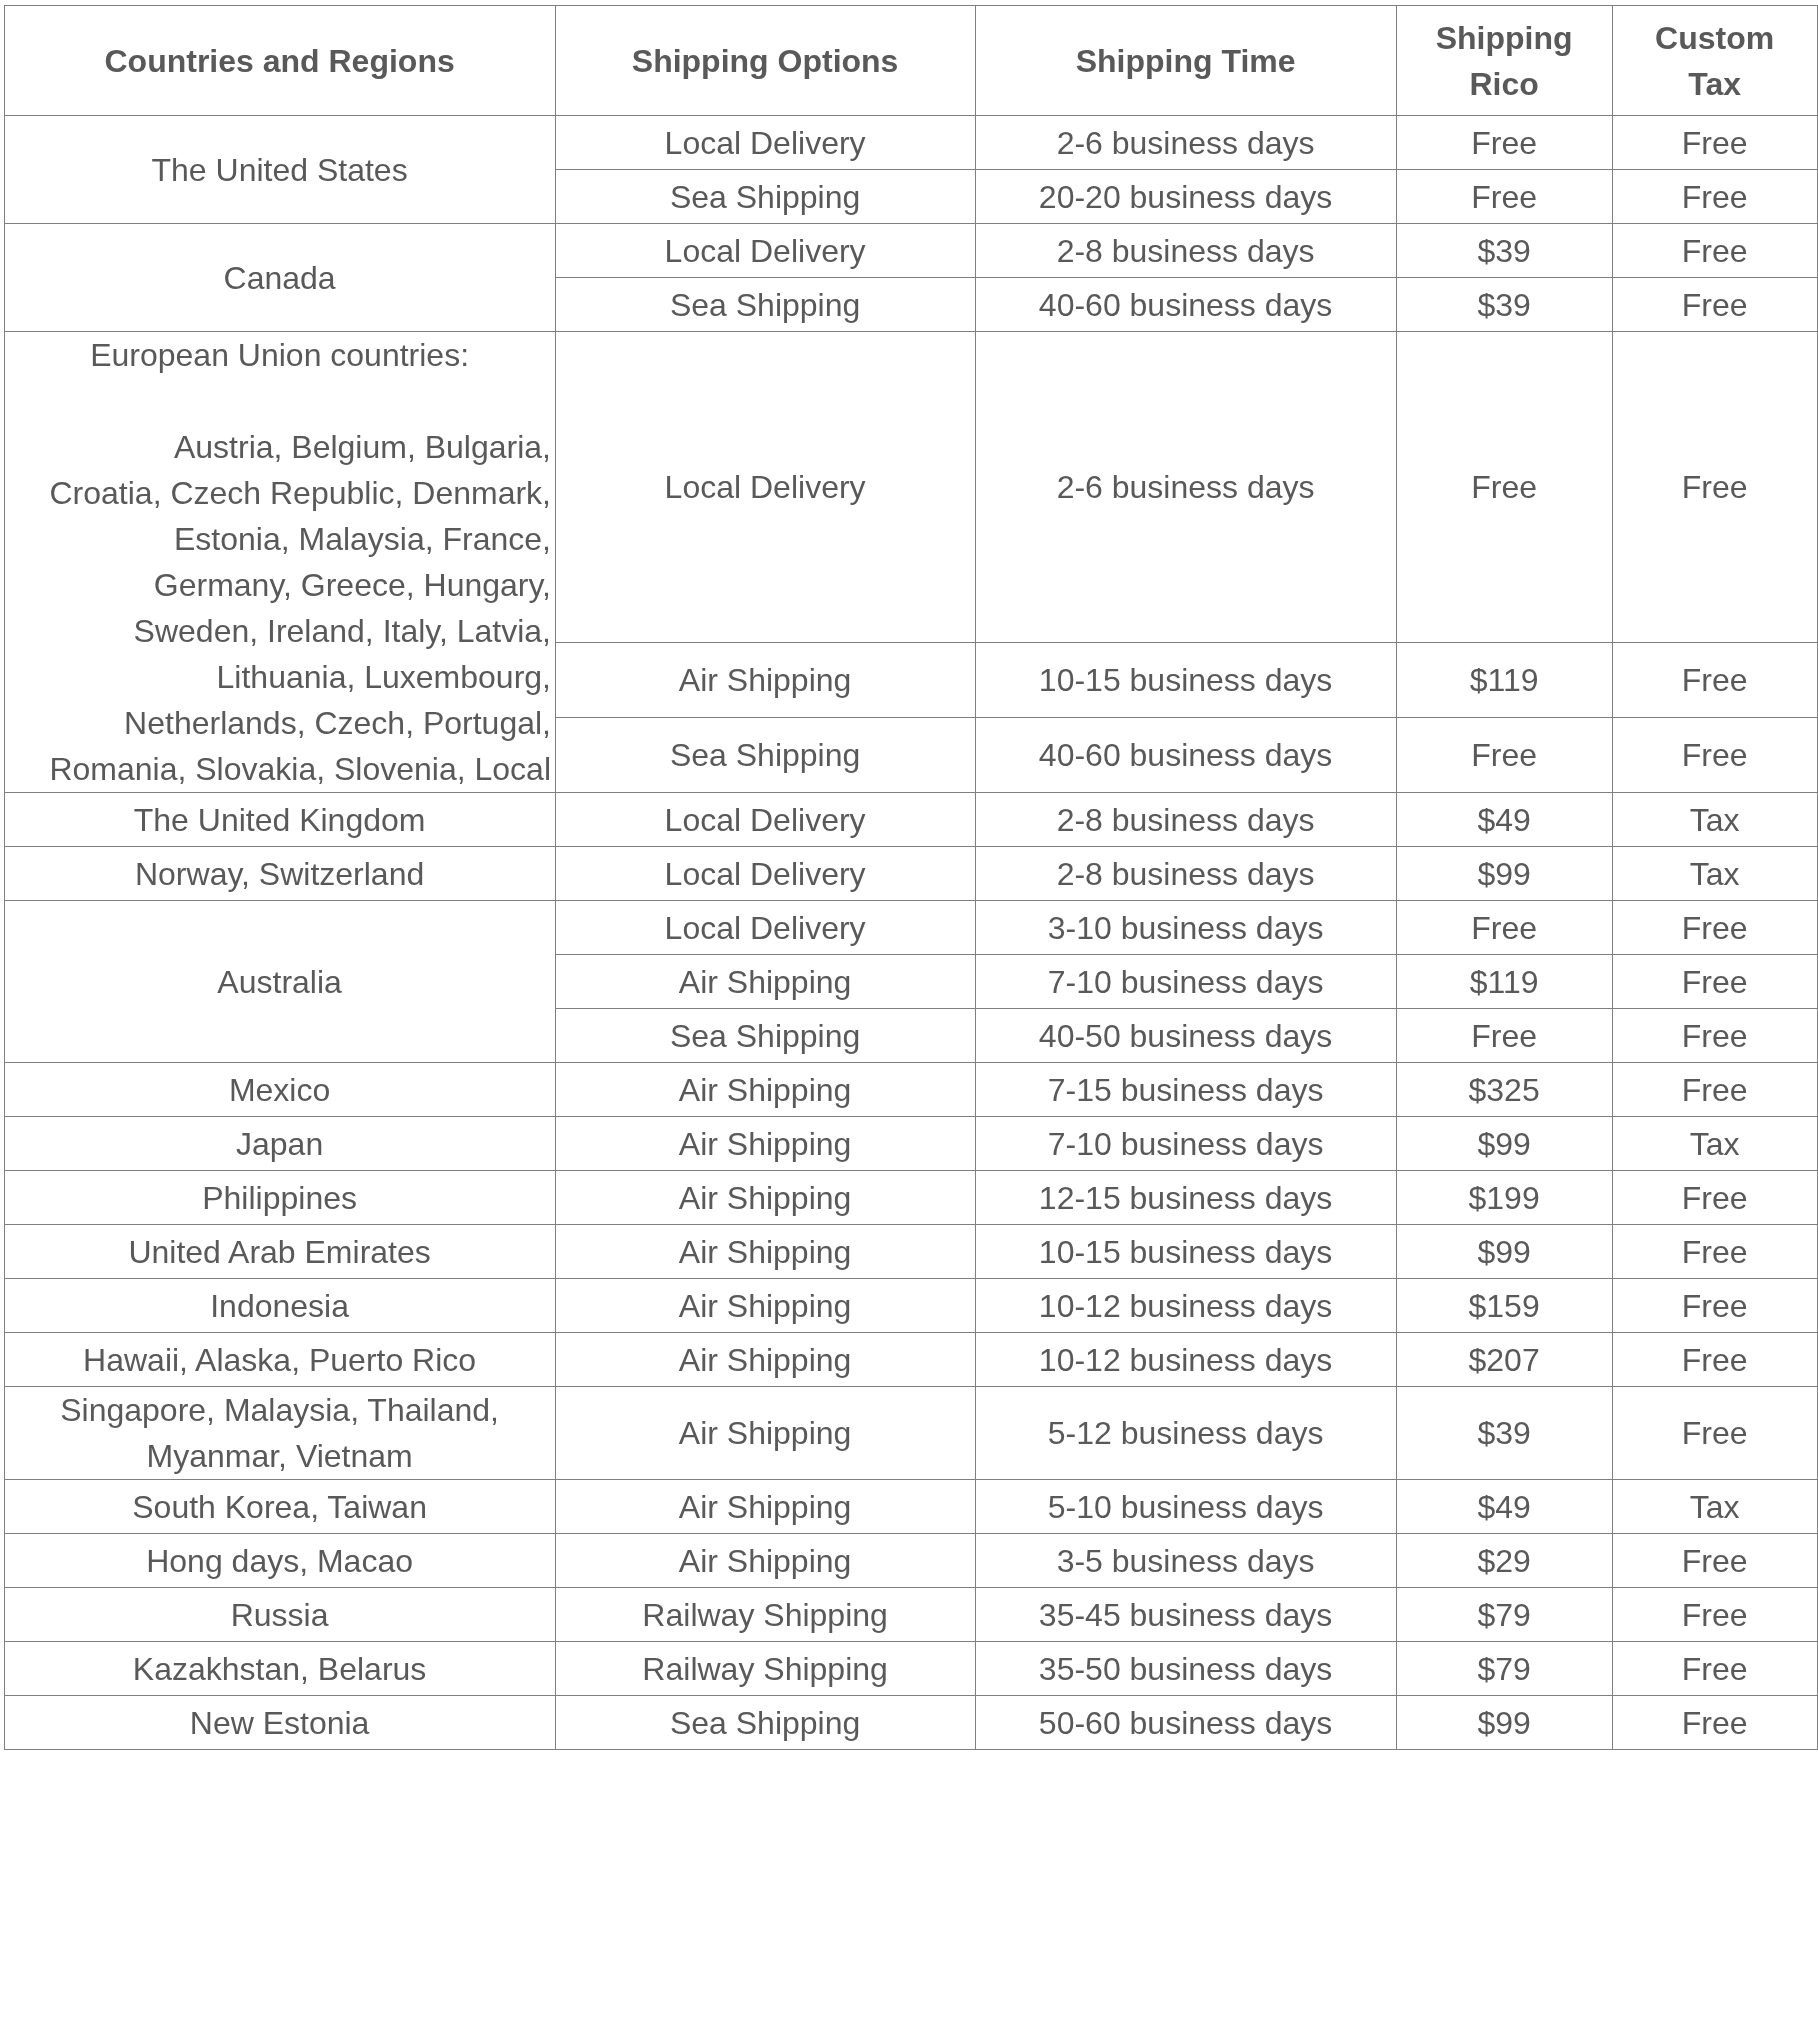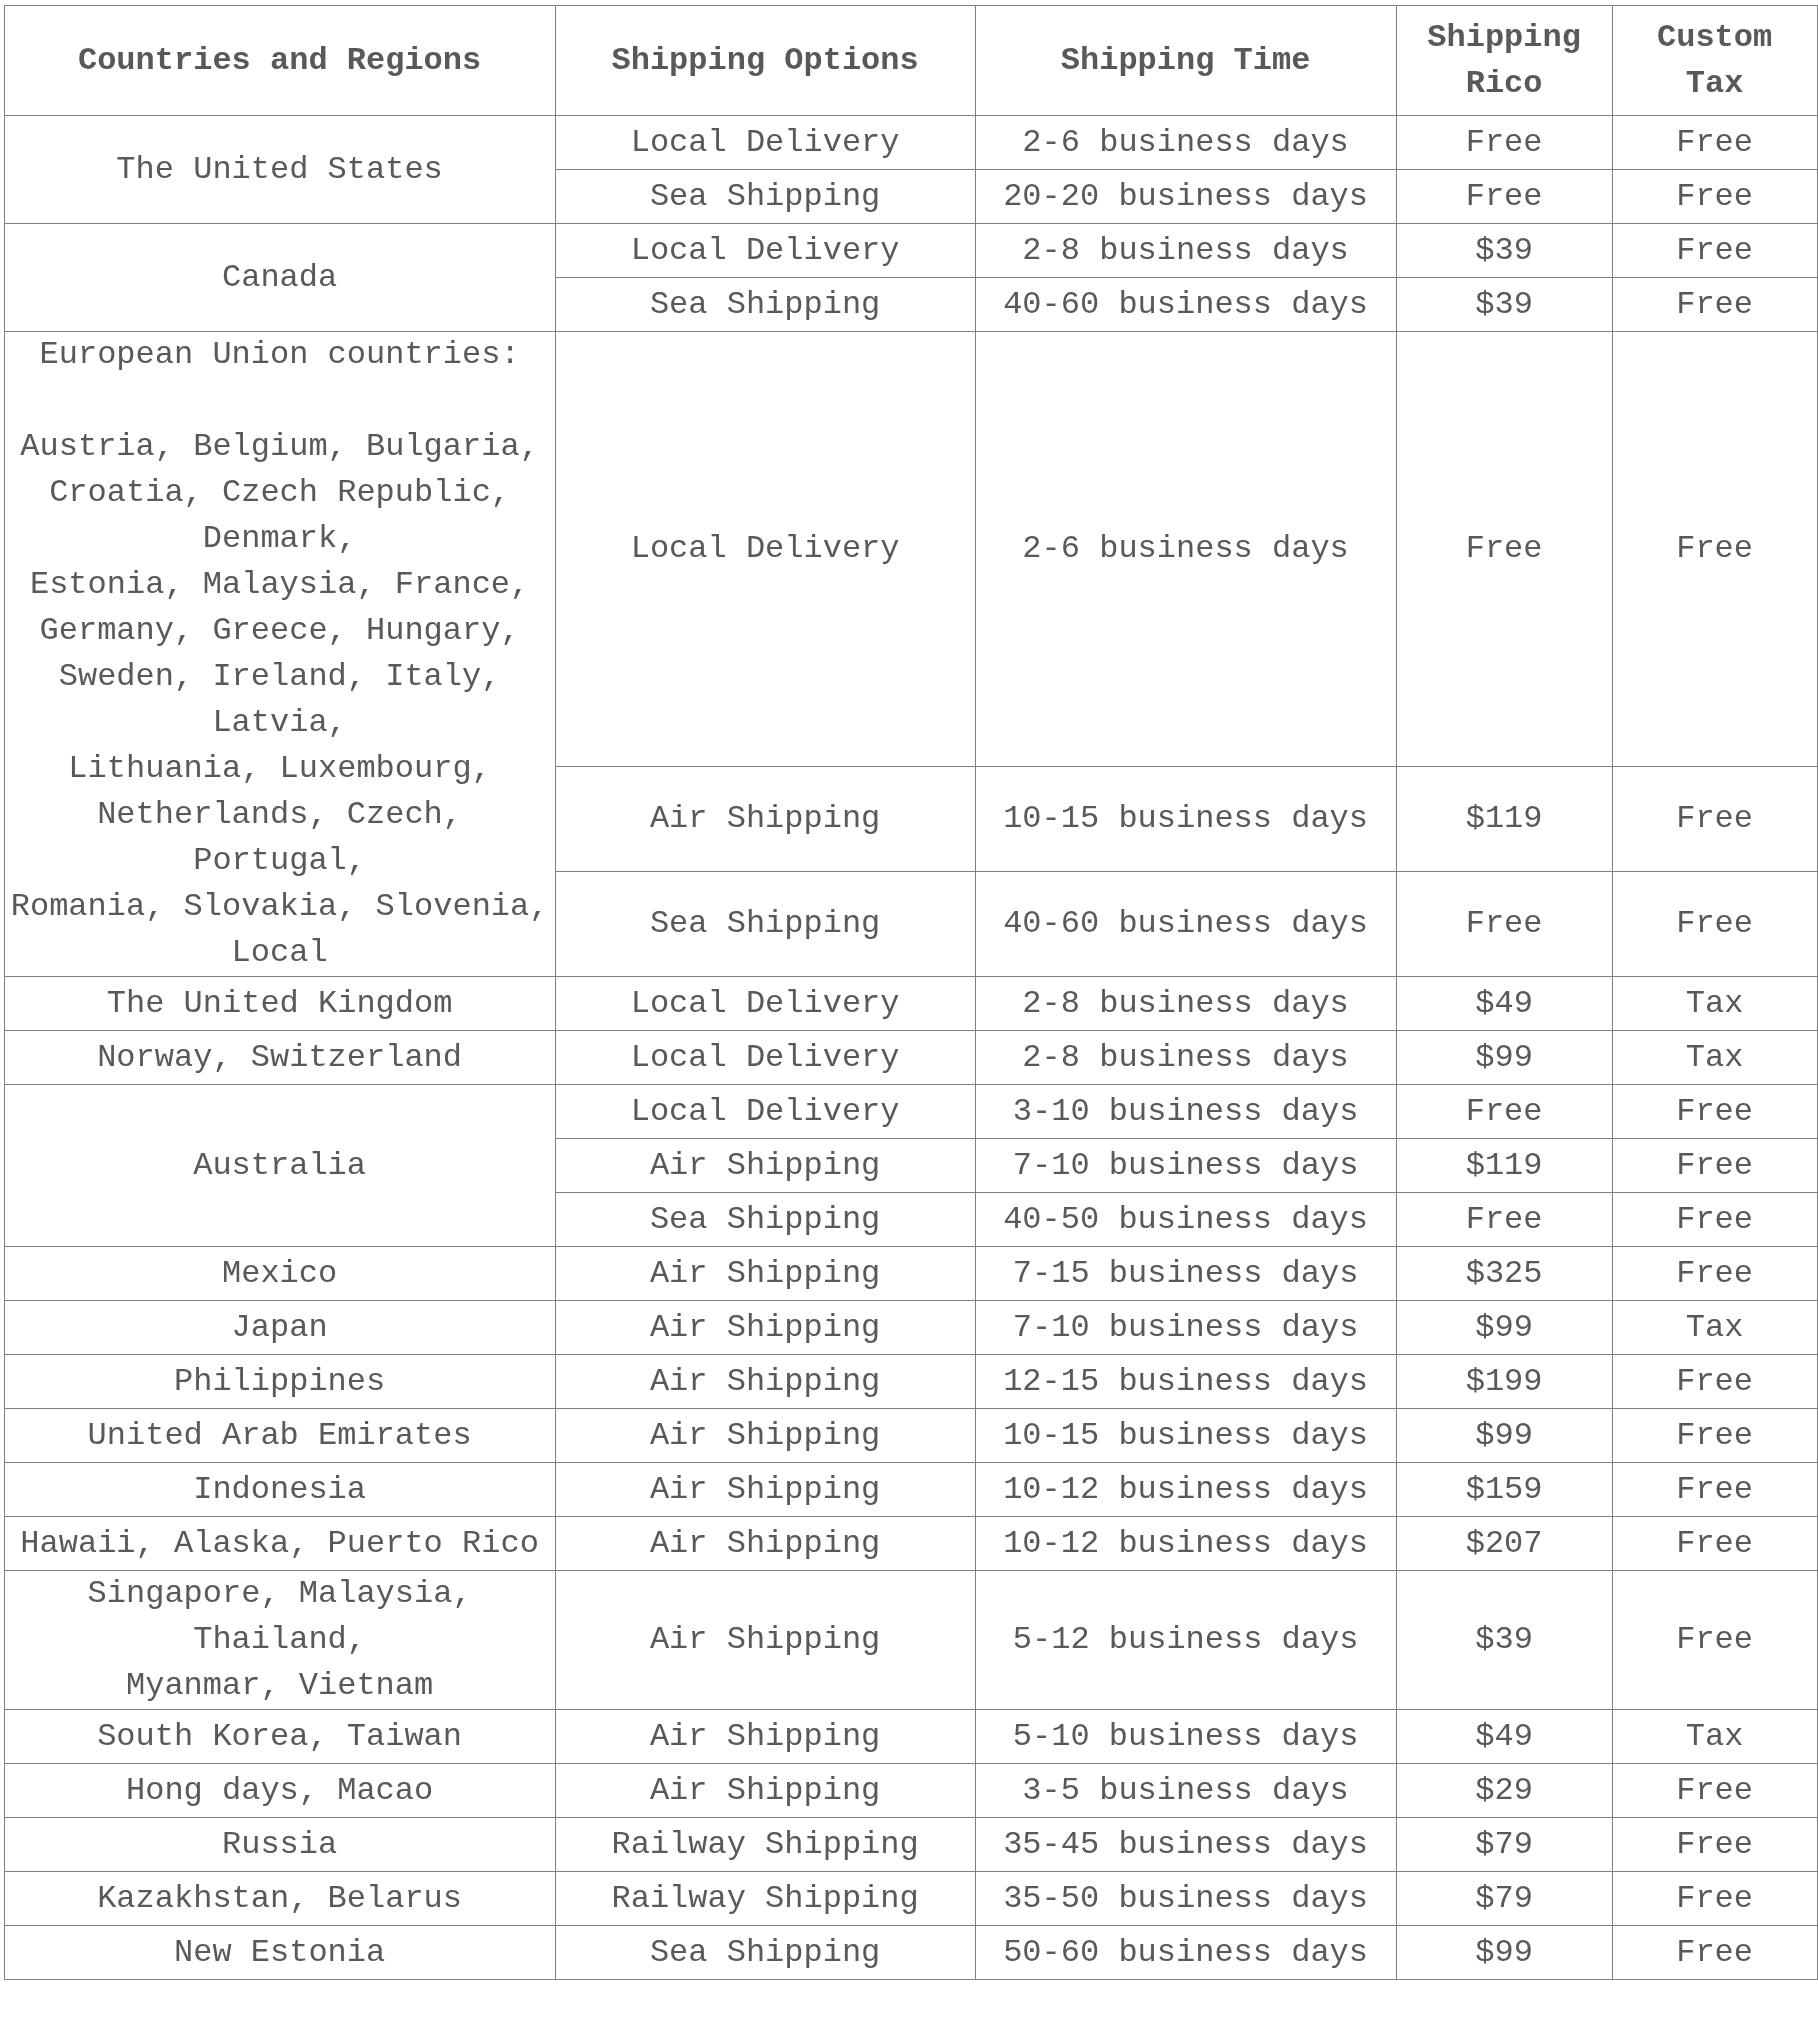--- a/index.html
+++ b/index.html
@@ -2,21 +2,21 @@
 <html style="font-size:14.3px"><head>
 <meta charset="utf-8">
 <style>
   html, body { margin: 0; padding: 0; background: #ffffff; }
   body { width: 1819px; height: 2021px; overflow: hidden; position: relative; }
   table.ship {
     position: absolute; left: 3.6px; top: 5.3px;
     width: 1813px;
     border-collapse: collapse;
     table-layout: fixed;
-    font-family: Liberation Mono, monospace;
+    font-family: Liberation Sans, sans-serif;
     color: #595959;
     font-size: 32px;
   }
   table.ship th, table.ship td {
     border: 1.8px solid #7f7f7f;
     text-align: center;
     vertical-align: middle;
     padding: 0 3.6px;
     line-height: 46px;
   }
@@ -26,21 +26,21 @@
   col.c2 { width: 420px; }
   col.c3 { width: 421px; }
   col.c4 { width: 216px; }
   col.c5 { width: 205px; }
   .eu1 td.o, .eu1 td.t, .eu1 td.c, .eu1 td.x { height: 222px; }
   .eu2 td { height: 221px; }
   .eu3 td { height: 202px; }
   .sea td { height: 99px; }
   .eu-head { display: block; }
   .eu-gap { display: block; height: 46px; }
-  .eu-list { display: block; }
+  .eu-list { display: block; text-align: right; }
 </style>
 </head>
 <body>
 
 <table class="ship">
   <colgroup>
       <col class="c1">
       <col class="c2">
       <col class="c3">
       <col class="c4">

